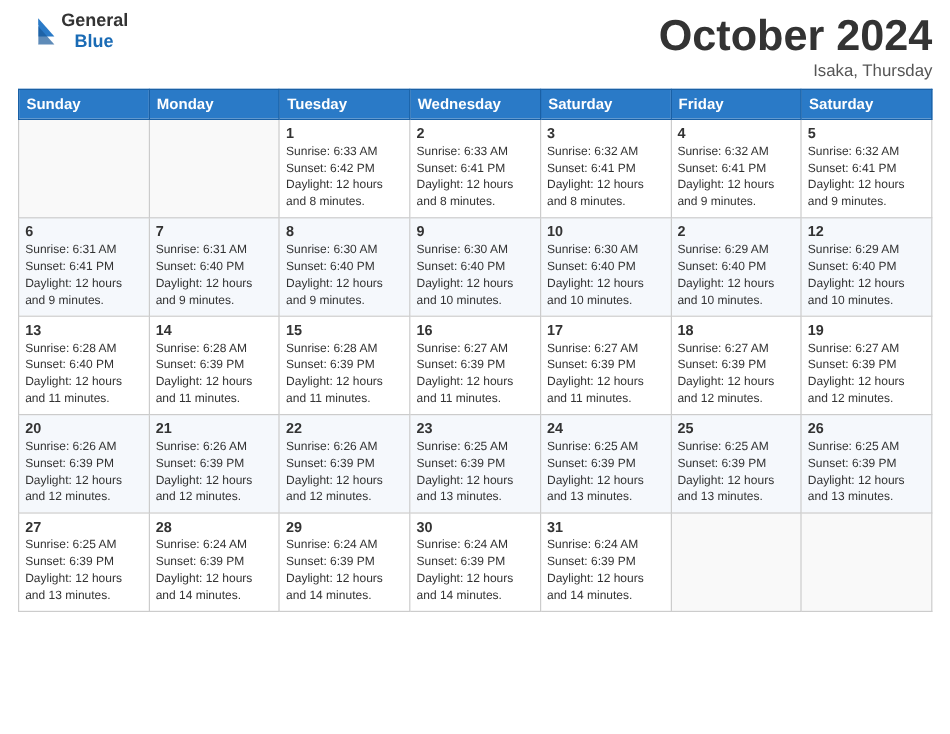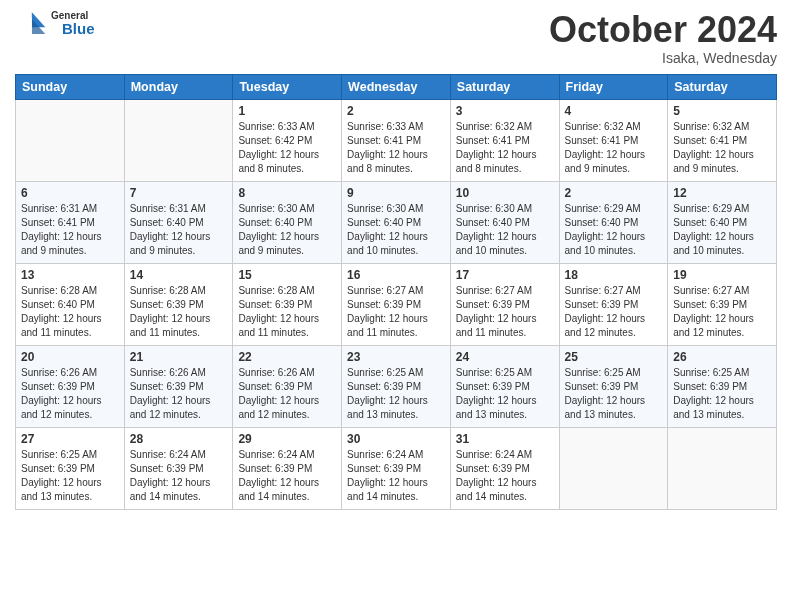--- a/index.html
+++ b/index.html
@@ -26,21 +26,21 @@
       display: flex;
       align-items: center;
       gap: 4px;
     }
     .logo-text {
       display: flex;
       flex-direction: column;
       line-height: 1.1;
     }
     .logo-general {
-      font-size: 10px;
+      font-size: 15px;
       font-weight: bold;
       color: #333;
     }
     .logo-blue {
       font-size: 15px;
       font-weight: bold;
       color: #1a6bb5;
       margin-left: 11px;
     }
     .logo-icon {
@@ -115,21 +115,21 @@
         <polygon points="20,10 36,28 20,28" fill="#1a5a9a" opacity="0.7"></polygon>
         <rect x="2" y="8" width="18" height="20" fill="#fff" rx="1"></rect>
       </svg>
       <div class="logo-text">
         <span class="logo-general">General</span>
         <span class="logo-blue">Blue</span>
       </div>
     </div>
     <div class="title-block">
       <div class="month-title">October 2024</div>
-      <div class="subtitle">Isaka, Wednesday</div>
+      <div class="subtitle">Isaka, Thursday</div>
     </div>
   </div>
 
   <table class="calendar-table">
     <thead>
       <tr>
       <th>Sunday</th>
           <th>Monday</th>
           <th>Tuesday</th>
           <th>Wednesday</th>

